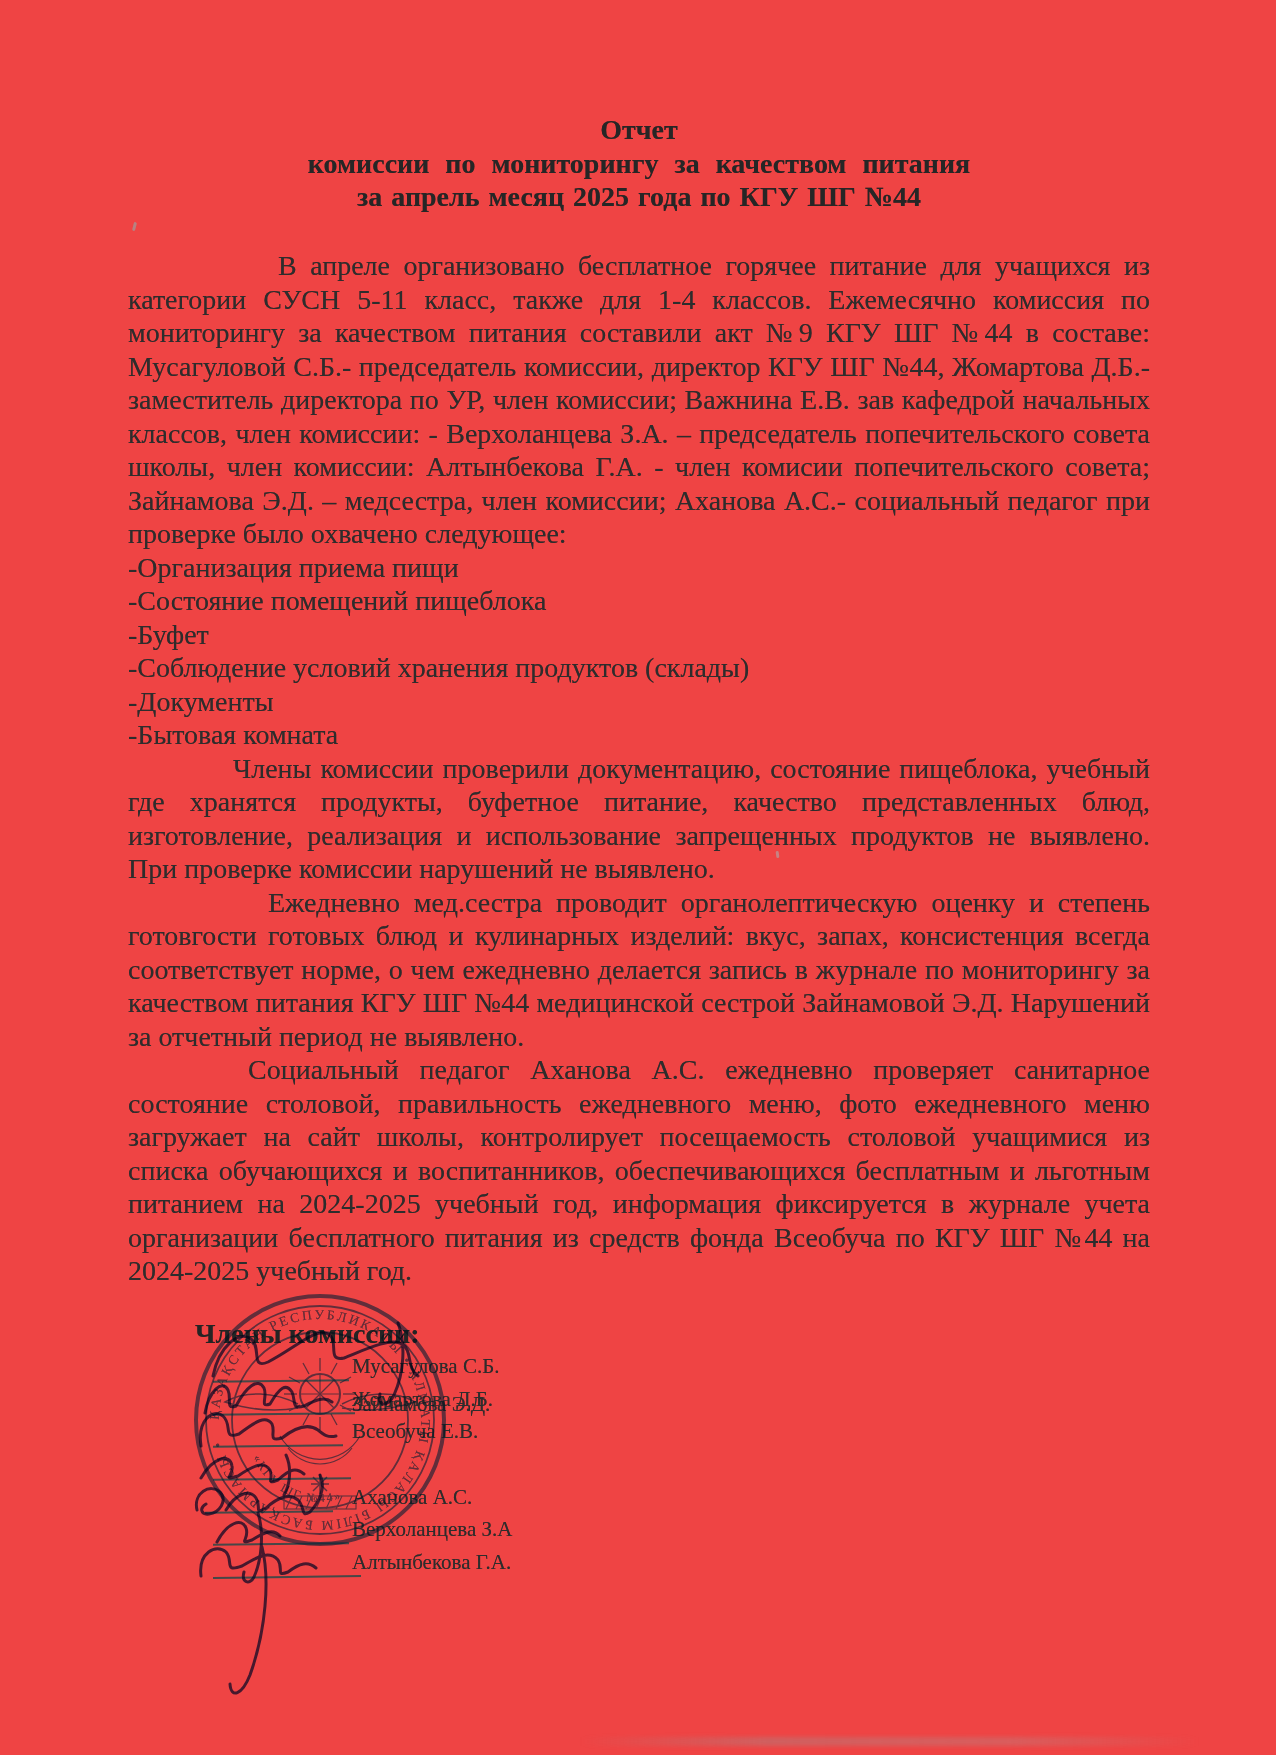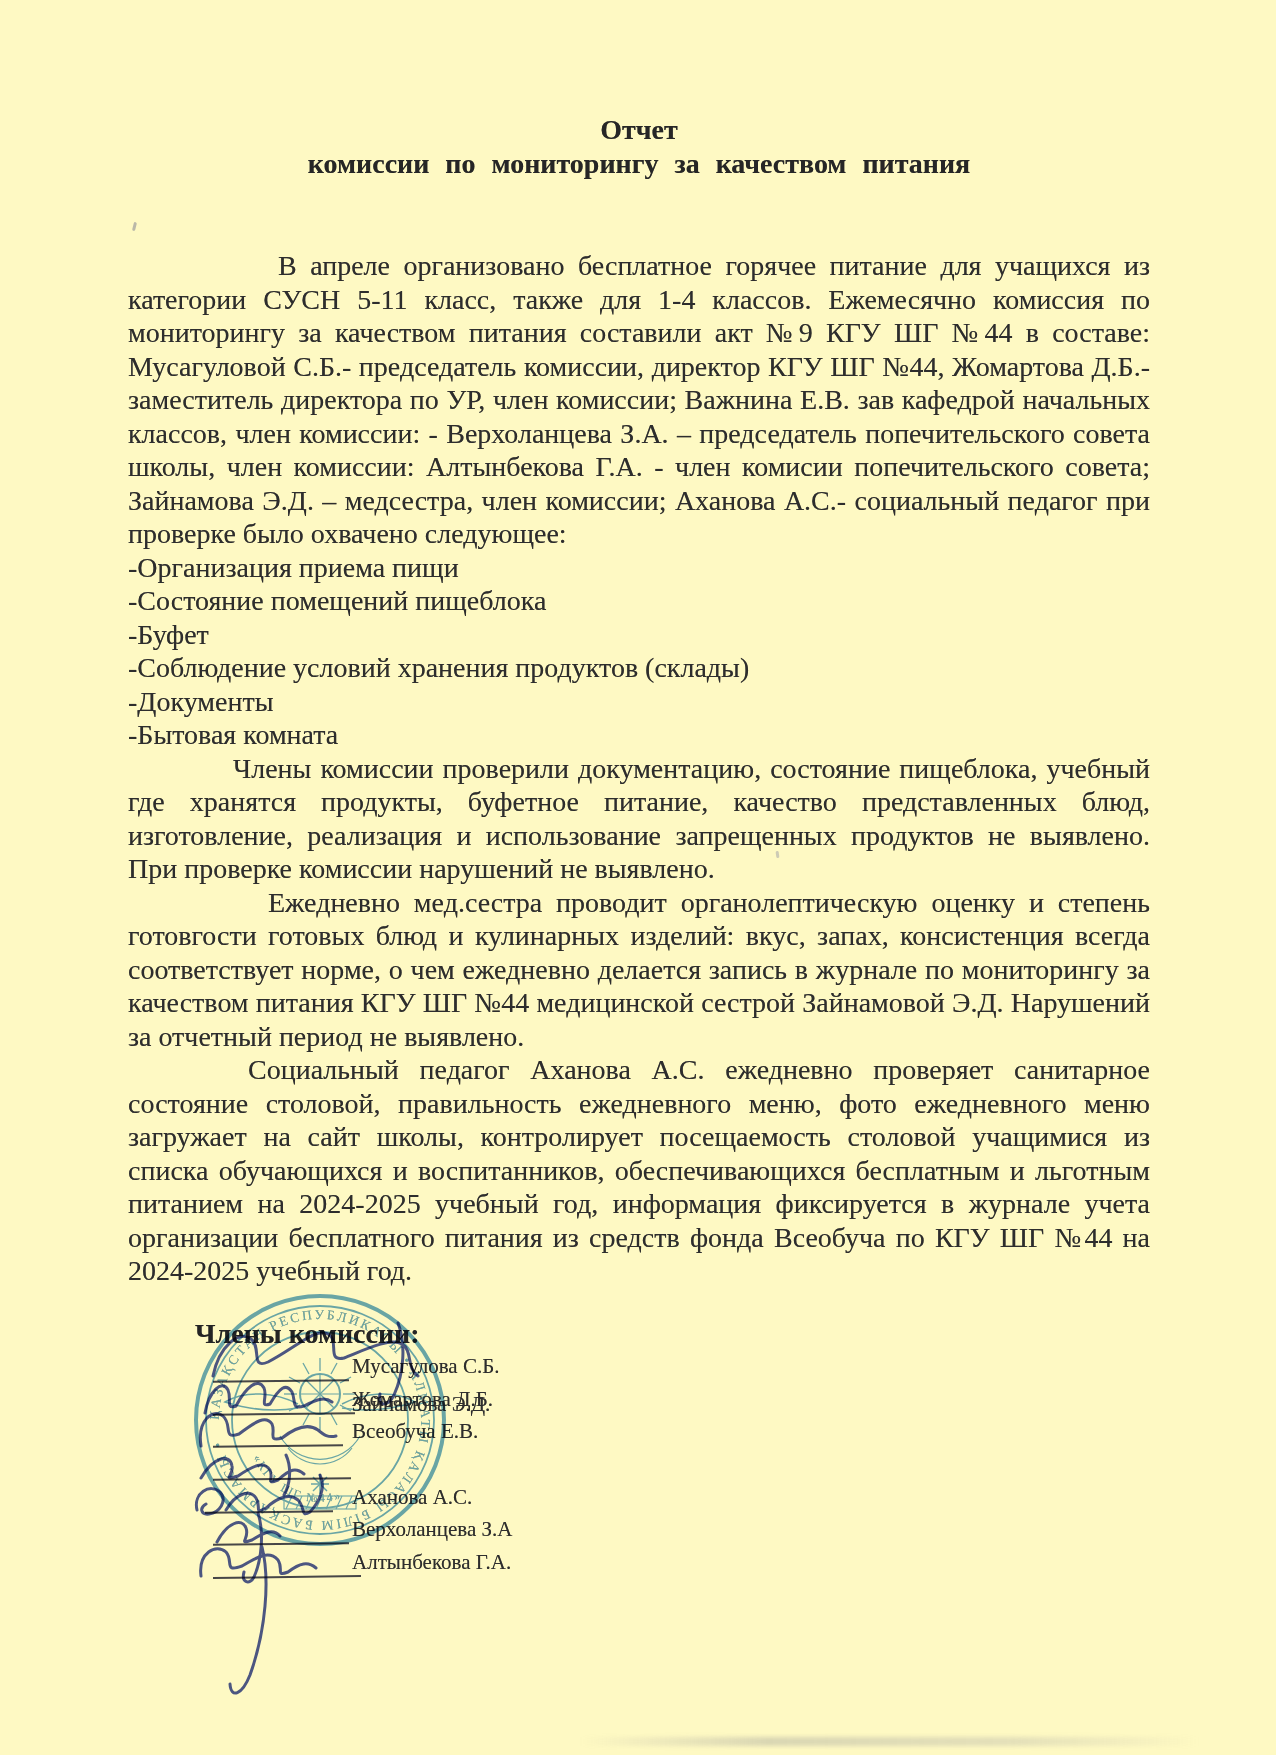--- a/index.html
+++ b/index.html
@@ -1,18 +1,18 @@
 <!DOCTYPE html>
 <html lang="ru"><head>
 <meta charset="utf-8">
 <style>
   html,body{margin:0;padding:0;background:#e8e8e8;}
   .page{
     position:relative;width:1276px;height:1755px;margin:0 auto;
-    background:#fef9c3;overflow:hidden;
+    background:#ef4444;overflow:hidden;
     font-family:"Liberation Serif","DejaVu Serif",serif;
     color:#2d2d2d;
     text-shadow:0 0 .5px rgba(20,20,20,.45);
   }
   
   .title-block{
     position:absolute;top:113px;left:128px;width:1022px;
     text-align:center;font-weight:bold;font-size:28px;line-height:33.5px;
     color:#262626;
   }
@@ -60,20 +60,21 @@
     filter:blur(2px);}
 </style>
 </head>
 <body>
 
 <div class="page">
 
   <div class="title-block">
     <div class="title-line-1">Отчет</div>
     <div class="title-line-2">комиссии по мониторингу за качеством питания</div>
+    <div class="title-line-3">за апрель месяц 2025 года по КГУ ШГ №44</div>
   </div>
 
   <div class="body-text">
     <p class="p1">В апреле организовано бесплатное горячее питание для учащихся из категории СУСН 5-11 класс, также для 1-4 классов. Ежемесячно комиссия по мониторингу за качеством питания составили акт №9 КГУ ШГ №44 в составе: Мусагуловой С.Б.- председатель комиссии, директор КГУ ШГ №44, Жомартова Д.Б.- заместитель директора по УР, член комиссии; Важнина Е.В. зав кафедрой начальных классов, член комиссии: - Верхоланцева З.А. – председатель попечительского совета школы, член комиссии: Алтынбекова Г.А. - член комисии попечительского совета; Зайнамова Э.Д. – медсестра, член комиссии; Аханова А.С.- социальный педагог при проверке было охвачено следующее:</p>
     <div class="checklist">
       <div>-Организация приема пищи</div>
       <div>-Состояние помещений пищеблока</div>
       <div>-Буфет</div>
       <div>-Соблюдение условий хранения продуктов (склады)</div>
       <div>-Документы</div>

